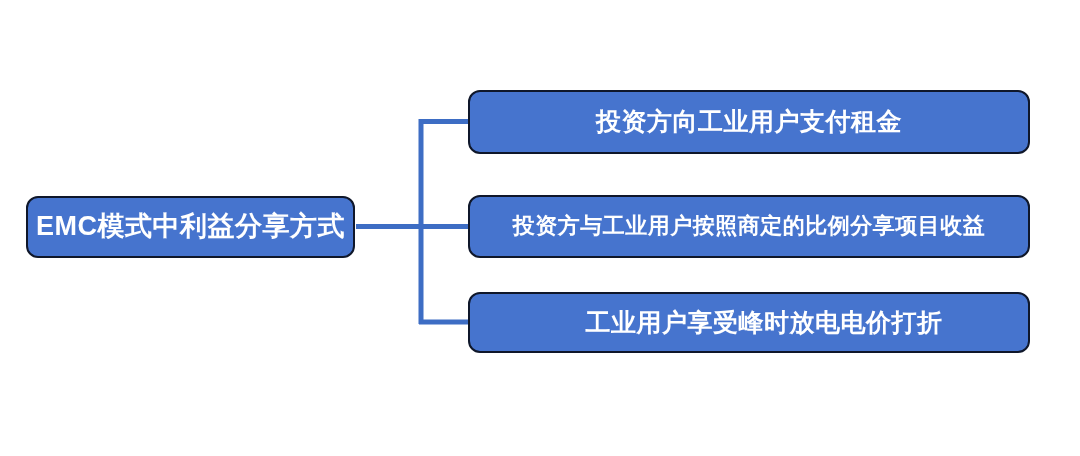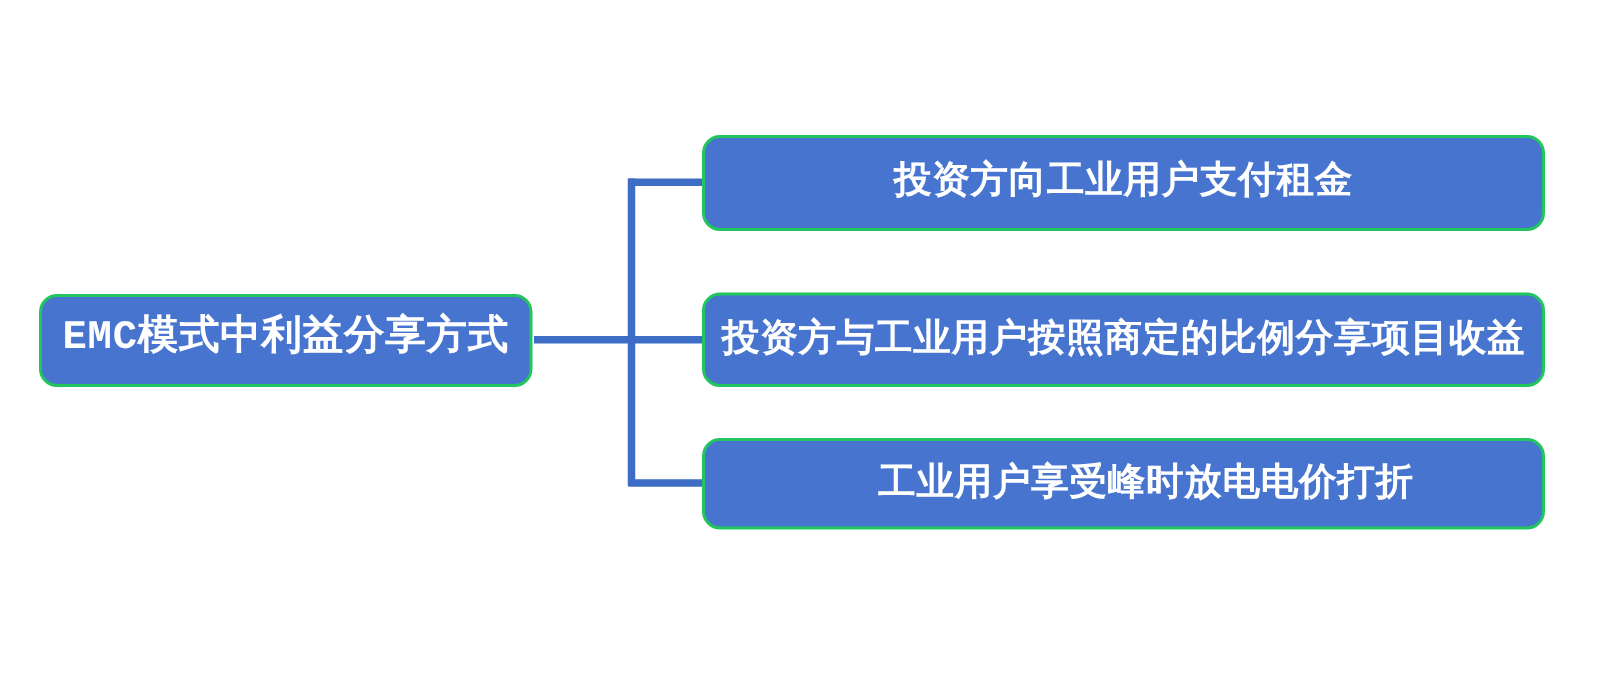--- a/index.html
+++ b/index.html
@@ -26,29 +26,28 @@
     height: 456px;
     pointer-events: none;
   }
   .node {
     position: absolute;
     box-sizing: border-box;
     display: flex;
     align-items: center;
     justify-content: center;
     background: #4674ce;
-    border: 2px solid #22c55e;
+    border: 2px solid #0f172a;
     border-radius: 12px;
     color: #ffffff;
     font-weight: bold;
     letter-spacing: 0.5px;
     text-align: center;
     line-height: 1.1;
     white-space: nowrap;
-    font-family: Liberation Mono, monospace;
   }
   .node-label {
     display: block;
   }
   #root-node {
     left: 26px;
     top: 196px;
     width: 329px;
     height: 62px;
     font-size: 27px;
@@ -58,21 +57,21 @@
     top: 90px;
     width: 562px;
     height: 64px;
     font-size: 25px;
   }
   #child-node-1 {
     left: 468px;
     top: 195px;
     width: 562px;
     height: 63px;
-    font-size: 25px;
+    font-size: 22px;
   }
   #child-node-2 {
     left: 468px;
     top: 292px;
     width: 562px;
     height: 61px;
     font-size: 25px;
     padding-left: 30px;
   }
 </style>

